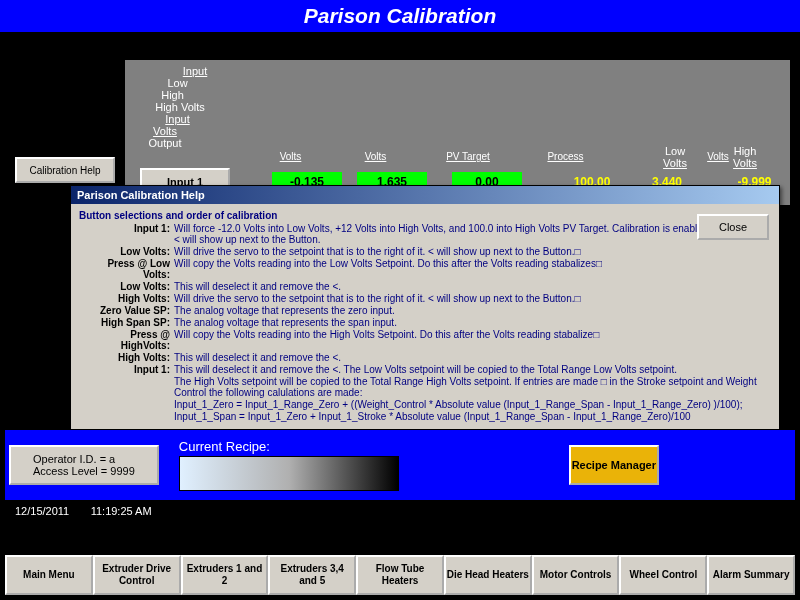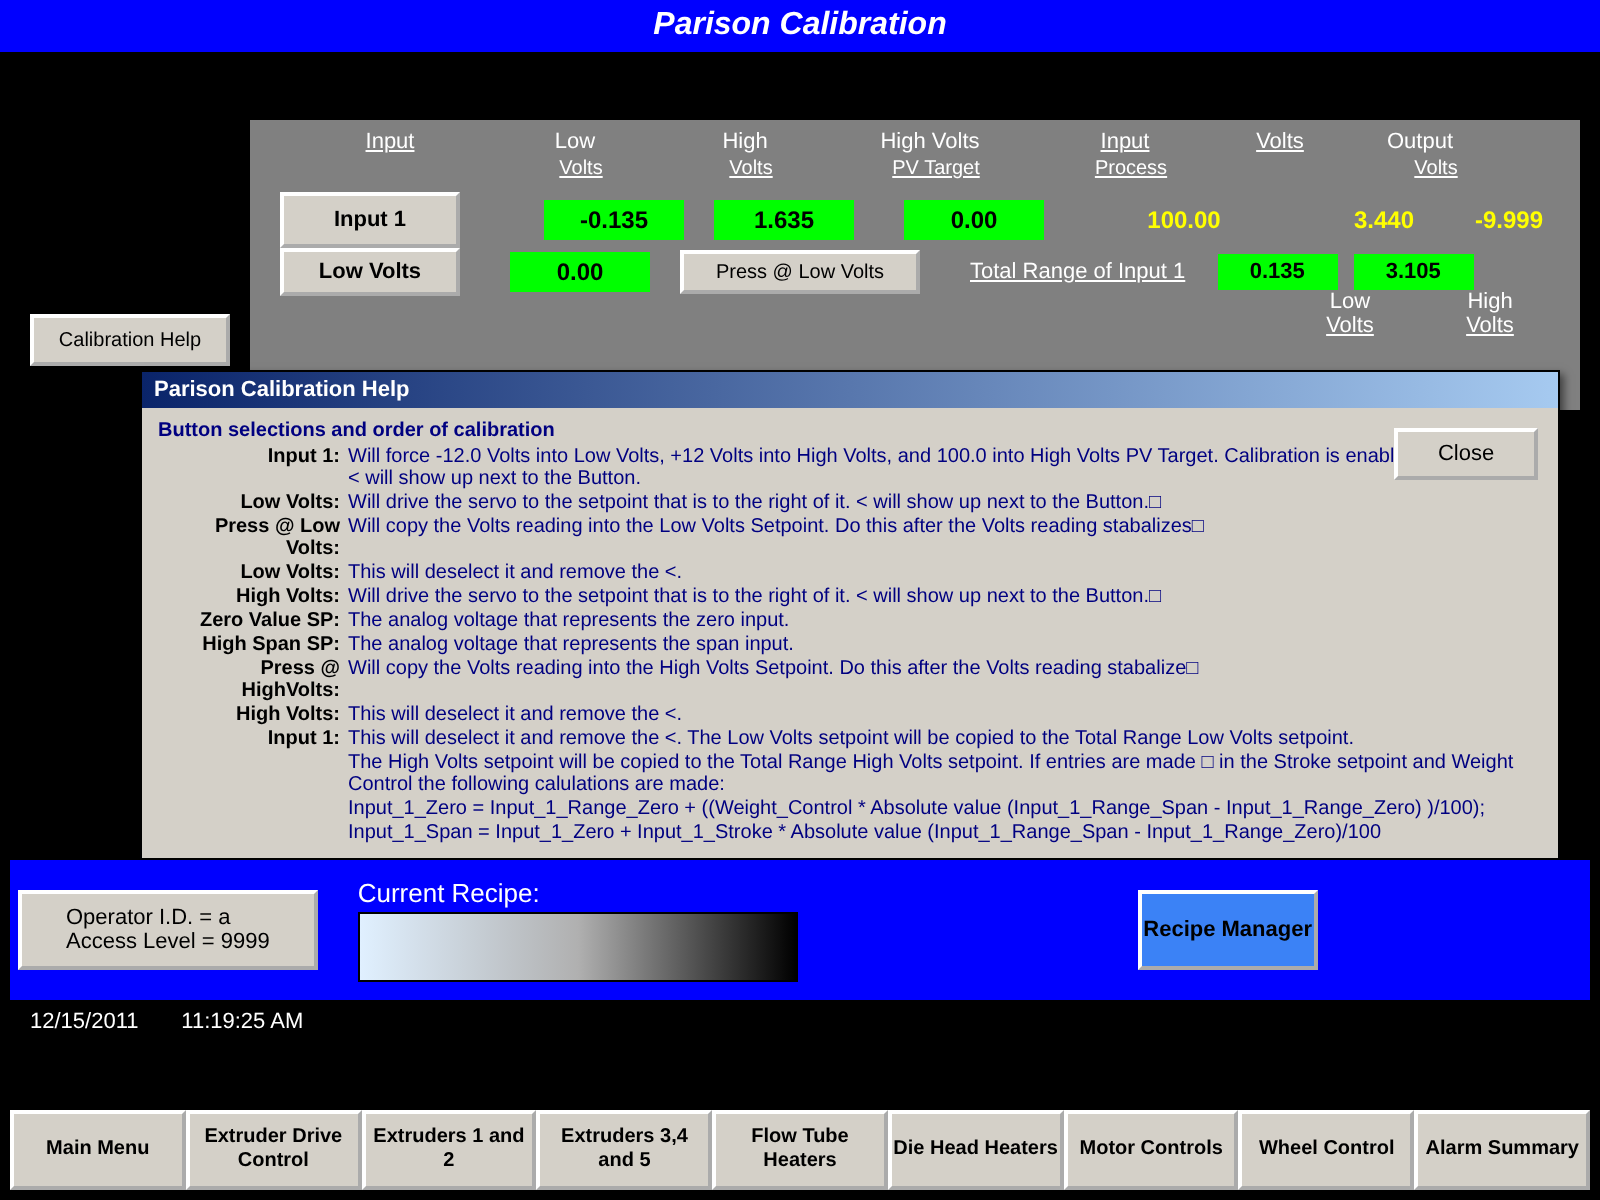--- a/index.html
+++ b/index.html
@@ -1,22 +1,22 @@
 <!DOCTYPE html>
 <html><head>
 <meta charset="utf-8">
 <style>
   * { box-sizing: border-box; margin: 0; padding: 0; }
   body { font-family: Arial, sans-serif; font-size: 11px; background: #000; width: 800px; height: 600px; overflow: hidden; position: relative; }
   
-  .title-bar { background: #0000ff; color: #fff; text-align: center; font-size: 16px; font-weight: bold; padding: 4px 0; font-style: italic; }
+  .title-bar { background: #0000ff; color: #fff; text-align: center; font-size: 21px; font-weight: bold; padding: 4px 0; font-style: italic; }
   
   .main-panel { position: absolute; top: 60px; left: 125px; right: 10px; height: 145px; background: #808080; border: none; }
   
-  .col-hdrs { display: flex; color: #fff; font-size: 11px; padding: 5px 0; }
+  .col-hdrs { display: flex; color: #fff; font-size: 11px; padding: 5px 0; flex-direction: column; }
   .col-hdrs .lbl { text-align: center; }
   
   .hdr-input { width: 80px; margin-left: 30px; text-decoration: underline; }
   .hdr-low { width: 75px; margin-left: 15px; }
   .hdr-high { width: 75px; margin-left: 10px; }
   .hdr-pvt { width: 90px; margin-left: 10px; }
   .hdr-proc { width: 75px; margin-left: 15px; text-decoration: underline; }
   .hdr-volts { width: 60px; margin-left: 10px; text-decoration: underline; }
   .hdr-out { width: 70px; margin-left: 5px; }
   
@@ -28,21 +28,21 @@
   
   .row1 { display: flex; align-items: center; margin-top: 6px; }
   .btn-3d { background: #d4d0c8; border: 2px outset #fff; padding: 4px 9px; font-size: 11px; cursor: pointer; text-align: center; }
   .btn-input1 { margin-left: 15px; width: 90px; height: 28px; font-weight: bold; }
   .val-green { background: #00ff00; color: #000; width: 70px; text-align: center; padding: 3px 0; font-size: 12px; font-weight: bold; }
   .v-low { margin-left: 42px; }
   .v-high { margin-left: 15px; }
   .v-pvt { margin-left: 25px; }
   .val-yellow { color: #ffff00; font-size: 12px; font-weight: bold; }
   .v-proc { margin-left: 40px; width: 60px; text-align:center; }
-  .v-volts { margin-left: 30px; width: 55px; text-align:right; }
+  .v-volts { margin-left: 30px; width: 55px; text-align:left; }
   .v-out { margin-left: 20px; width: 55px; text-align:center; }
   
   .lowhigh { position: absolute; top: 85px; right: 10px; display:flex; color:#fff; font-size:11px; }
   .lowhigh div { width:70px; text-align:center; }
   .lowhigh .ul { text-decoration: underline; }
   
   .row2 { display: flex; align-items: center; }
   .btn-lowvolts { margin-left: 15px; width: 90px; height: 24px; font-weight: bold; }
   .v2-low { background:#00ff00; width:70px; text-align:center; padding:3px 0; margin-left:25px; font-size:12px; font-weight:bold; }
   .btn-press { margin-left: 15px; width: 120px; height: 22px; font-size:10px; }
@@ -61,21 +61,21 @@
   .help-label { width: 95px; text-align: right; font-weight: bold; color: #000; padding-right: 4px; flex-shrink:0; }
   .help-text { color: #000080; flex: 1; }
   .help-close { position: absolute; top: 10px; right: 10px; width: 72px; height: 26px; background:#d4d0c8; border:2px outset #fff; font-size:11px; font-weight:normal; cursor:pointer; }
   
   
   .bottom-bar { position: absolute; top: 430px; left: 5px; right: 5px; height: 70px; background: #0000ff; display: flex; align-items: center; }
   .op-box { background: #d4d0c8; border: 2px outset #fff; padding: 6px 22px; font-size: 11px; margin-left: 4px; }
   .recipe-area { margin-left: 20px; }
   .recipe-lbl { color: #fff; font-size: 13px; }
   .recipe-box { width: 220px; height: 35px; background: #fff; border: 1px solid #000; margin-top: 2px; background: linear-gradient(to right, #e0f0ff, #b0b0b0 50%, #000 100%); }
-  .recipe-mgr { margin-left: 170px; width: 90px; height: 40px; background:#3b82f6; border:2px outset #fff; font-size:11px; font-weight:bold; cursor:pointer; text-align:center; }
+  .recipe-mgr { margin-left: 170px; width: 90px; height: 40px; background:#eab308; border:2px outset #fff; font-size:11px; font-weight:bold; cursor:pointer; text-align:center; }
   
   .dt-row { position:absolute; top: 505px; left: 15px; color:#fff; font-size:11px; }
   
   
   .nav-bar { position: absolute; bottom: 5px; left: 5px; right: 5px; display: flex; gap: 0; }
   .nav-btn { flex: 1; height: 40px; background: #d4d0c8; border: 2px outset #fff; font-size: 10px; font-weight: bold; cursor: pointer; text-align: center; display:flex; align-items:center; justify-content:center; line-height:1.2; }
 </style>
 </head>
 <body>
 

